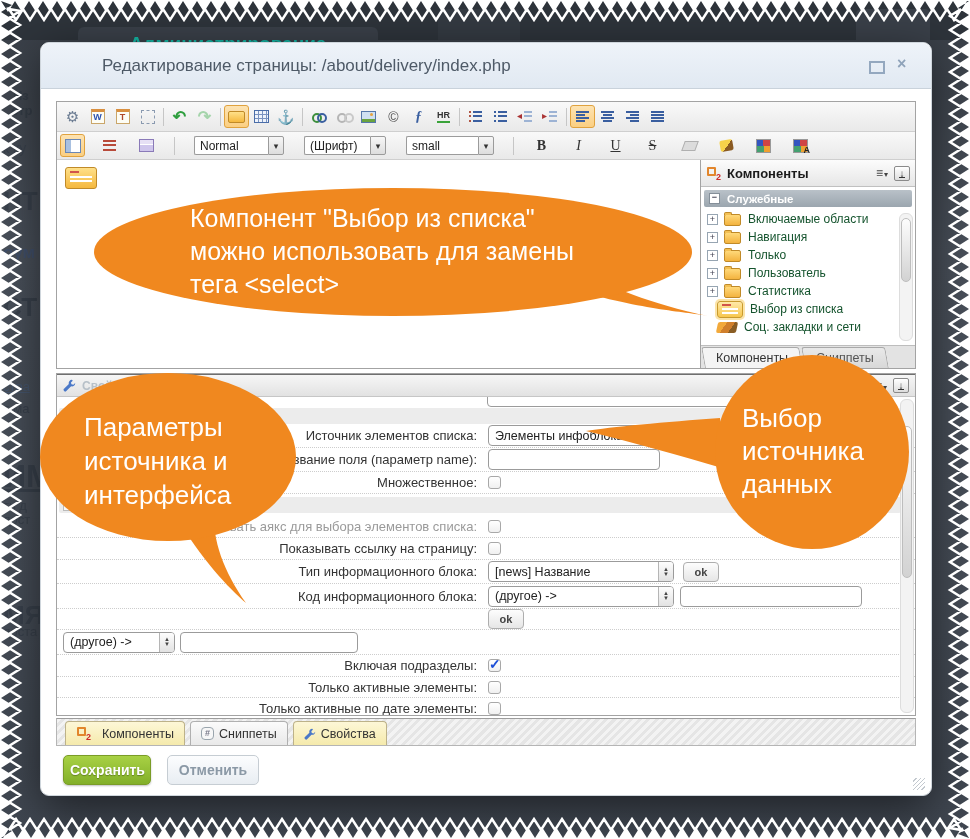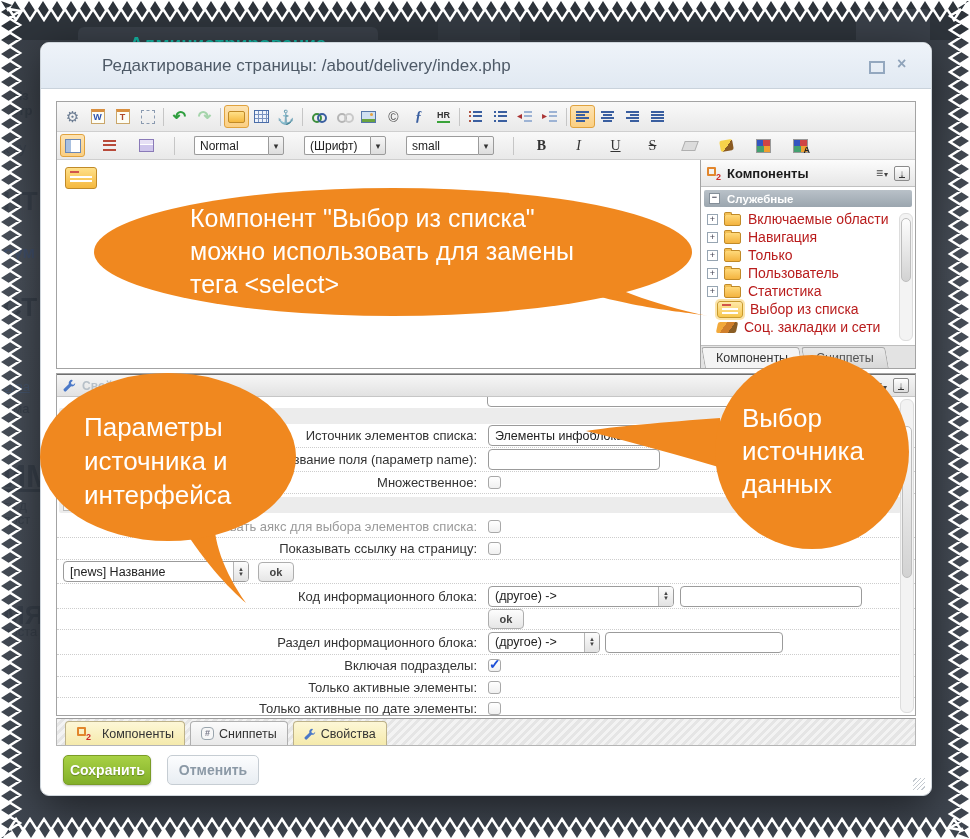--- a/index.html
+++ b/index.html
@@ -129,21 +129,21 @@
   .menu-ic::after{content:"▾";font-size:8px;margin-left:1px;}
   .dock-ic{width:16px;height:15px;box-sizing:border-box;border:1px solid #8a8a8a;border-radius:2px;
     background:linear-gradient(#fff,#ddd);display:flex;align-items:center;justify-content:center;
     font-size:10px;color:#333;cursor:pointer;position:relative;}
   .dock-ic::after{content:"";position:absolute;bottom:2px;left:4px;right:4px;height:1px;background:#333;}
   .ctree{flex:1;position:relative;overflow:hidden;}
   .cgroup{height:17px;margin:3px 3px 3px 3px;background:linear-gradient(#b9c1c8,#9ba6af);border-radius:2px;
     color:#fff;font-weight:bold;font-size:11.5px;display:flex;align-items:center;padding-left:5px;cursor:pointer;}
   .minusbox{width:9px;height:9px;background:#fff;border:1px solid #848f99;color:#445;font-size:9px;line-height:7px;
     text-align:center;margin-right:7px;}
-  .titem{height:18px;display:flex;align-items:center;padding-left:6px;font-size:14px;color:#b91c1c;cursor:pointer;}
+  .titem{height:18px;display:flex;align-items:center;padding-left:6px;font-size:12px;color:#14532d;cursor:pointer;}
   .exp{width:11px;height:11px;box-sizing:border-box;border:1px solid #97a5b2;background:#fff;margin-right:6px;
     font-size:9px;line-height:8px;text-align:center;color:#445;display:none;}
   .exp::before{content:"+";}
   .titem.has-exp .exp{display:block;}
   .tico{position:relative;flex:0 0 auto;margin-right:7px;}
   .titem:not(.has-exp) .tico{margin-left:10px;}
   .tico[data-name="folder-icon"]{width:15px;height:10px;background:linear-gradient(#ffd97a,#f3b33f);
     border:1px solid #c08a28;border-radius:2px;margin-top:2px;}
   .tico[data-name="folder-icon"]::before{content:"";position:absolute;top:-3px;left:-1px;width:6px;height:2px;
     background:#f3c054;border:1px solid #c08a28;border-bottom:none;border-radius:2px 2px 0 0;}
@@ -473,20 +473,21 @@
         </div>
         <div class="prow" style="height:22px" data-name="row-ajax">
           <span class="rlabel dim" data-name="field-label">Использовать аякс для выбора элементов списка:</span>
           <span class="cb" data-name="ajax-checkbox"></span>
         </div>
         <div class="prow" style="height:22px" data-name="row-show-link">
           <span class="rlabel" data-name="field-label">Показывать ссылку на страницу:</span>
           <span class="cb" data-name="show-link-checkbox"></span>
         </div>
         <div class="prow" style="height:24px" data-name="row-iblock-type">
+          <span class="rlabel" data-name="field-label">Тип информационного блока:</span>
           <span class="sel-ctrl" style="width:186px" data-name="iblock-type-select">
             <span class="sval">[news] Название</span>
             <span class="stepper" data-name="stepper-icon">
                 <span>▲</span>
                 <span>▼</span>
               </span>
           </span>
           <button class="okbtn" data-name="ok-button">ok</button>
         </div>
         <div class="prow" style="height:25px" data-name="row-iblock-code">
@@ -498,21 +499,20 @@
                 <span>▼</span>
               </span>
           </span>
           <span class="txt-ctrl" style="width:182px" data-name="iblock-code-input"></span>
         </div>
         <div class="prow" style="height:21px;border-bottom:1px dotted #cdcdcd" data-name="row-ok-below">
           <span class="rlabel"></span>
           <button class="okbtn" style="margin-left:6px" data-name="ok-button">ok</button>
         </div>
         <div class="prow" style="height:25px" data-name="row-iblock-section">
-          <span class="rlabel" data-name="field-label">Раздел информационного блока:</span>
           <span class="sel-ctrl" style="width:112px" data-name="iblock-section-select">
             <span class="sval">(другое) -&gt;</span>
             <span class="stepper" data-name="stepper-icon">
                 <span>▲</span>
                 <span>▼</span>
               </span>
           </span>
           <span class="txt-ctrl" style="width:178px;margin-left:5px" data-name="iblock-section-input"></span>
         </div>
         <div class="prow" style="height:22px" data-name="row-include-subsections">

